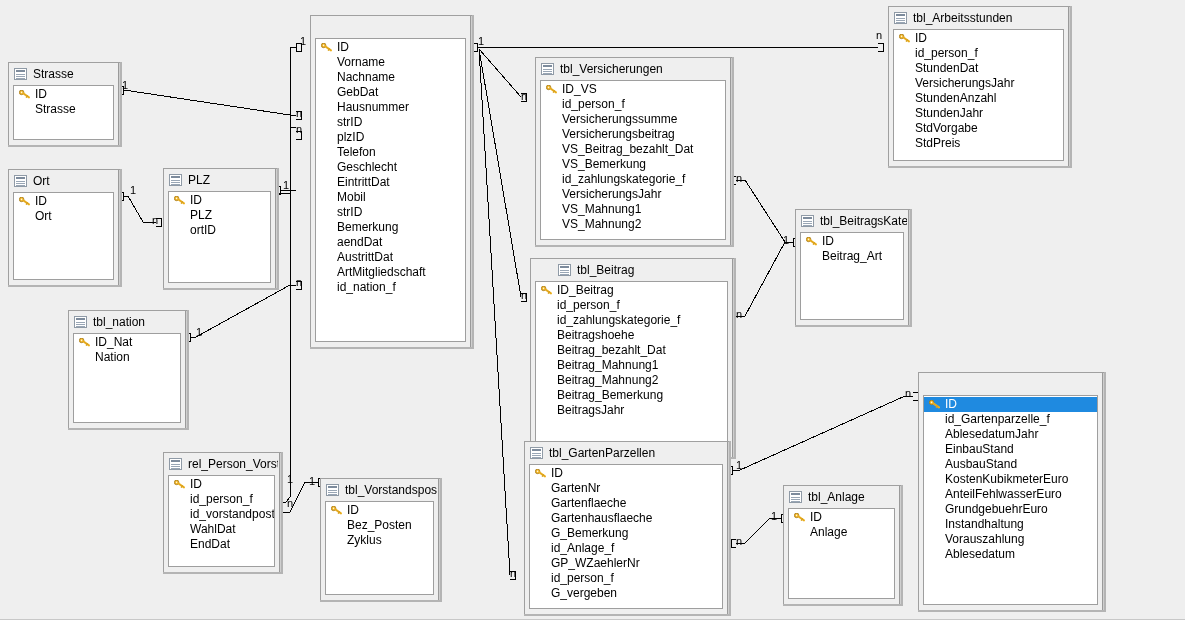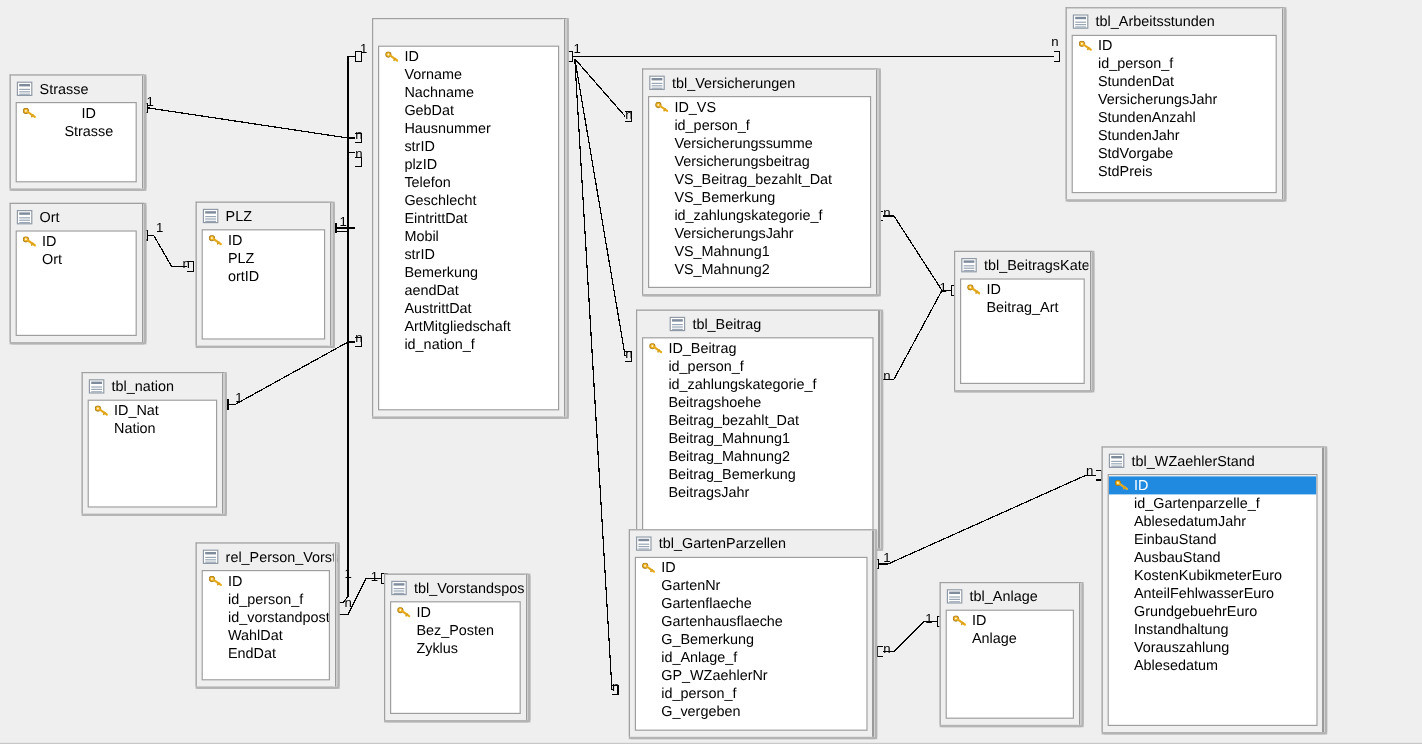--- a/index.html
+++ b/index.html
@@ -153,21 +153,21 @@
       <div class="lbl" style="left: 783px; top: 235px;">1</div>
       <div class="lbl" style="left: 287px; top: 474px;">1</div>
       <div class="lbl" style="left: 287px; top: 498px;">n</div>
       <div class="lbl" style="left: 309px; top: 476px;">1</div>
       <div class="lbl" style="left: 736px; top: 460px;">1</div>
       <div class="lbl" style="left: 905px; top: 388px;">n</div>
       <div class="lbl" style="left: 736px; top: 536px;">n</div>
       <div class="lbl" style="left: 771px; top: 511px;">1</div>
     </div>
   <div id="tables">
-      <div class="tbl" style="left: 8px; top: 62px; width: 112px; height: 95px; text-align: center;">
+      <div class="tbl" style="left: 8px; top: 62px; width: 112px; height: 83px;">
         <div class="tbl-hdr">
           <span class="hdr-ico">
             <i></i>
             <i></i>
             <i></i>
             <i></i>
           </span>
           <span>Strasse</span>
         </div>
         <div class="tbl-body">
@@ -466,29 +466,20 @@
           <div class="fld"><span>id_person_f</span></div>
           <div class="fld"><span>StundenDat</span></div>
           <div class="fld"><span>VersicherungsJahr</span></div>
           <div class="fld"><span>StundenAnzahl</span></div>
           <div class="fld"><span>StundenJahr</span></div>
           <div class="fld"><span>StdVorgabe</span></div>
           <div class="fld"><span>StdPreis</span></div>
         </div>
       </div>
       <div class="tbl" style="left: 918px; top: 372px; width: 186px; height: 238px;">
-        <div class="tbl-hdr">
-          <span class="hdr-ico">
-            <i></i>
-            <i></i>
-            <i></i>
-            <i></i>
-          </span>
-          <span>tbl_WZaehlerStand</span>
-        </div>
         <div class="tbl-body">
           <div class="fld pk sel"><svg class="keyico" viewBox="0 0 11 9">
               <circle cx="2.6" cy="2.4" r="2.3" fill="#f0b323" stroke="#9a6f12" stroke-width=".7"></circle>
               <circle cx="2.6" cy="2.4" r=".8" fill="#fff6d8"></circle>
               <path d="M4.3 3.4 L10 7.4" stroke="#f0b323" stroke-width="1.9" stroke-linecap="round"></path>
               <path d="M4.3 3.4 L10 7.4" stroke="#c9951c" stroke-width=".5"></path>
               <path d="M7.4 7.2 L8.4 5.8" stroke="#d8a11f" stroke-width="1.4" stroke-linecap="round"></path>
             </svg><span>ID</span></div>
           <div class="fld"><span>id_Gartenparzelle_f</span></div>
           <div class="fld"><span>AblesedatumJahr</span></div>

